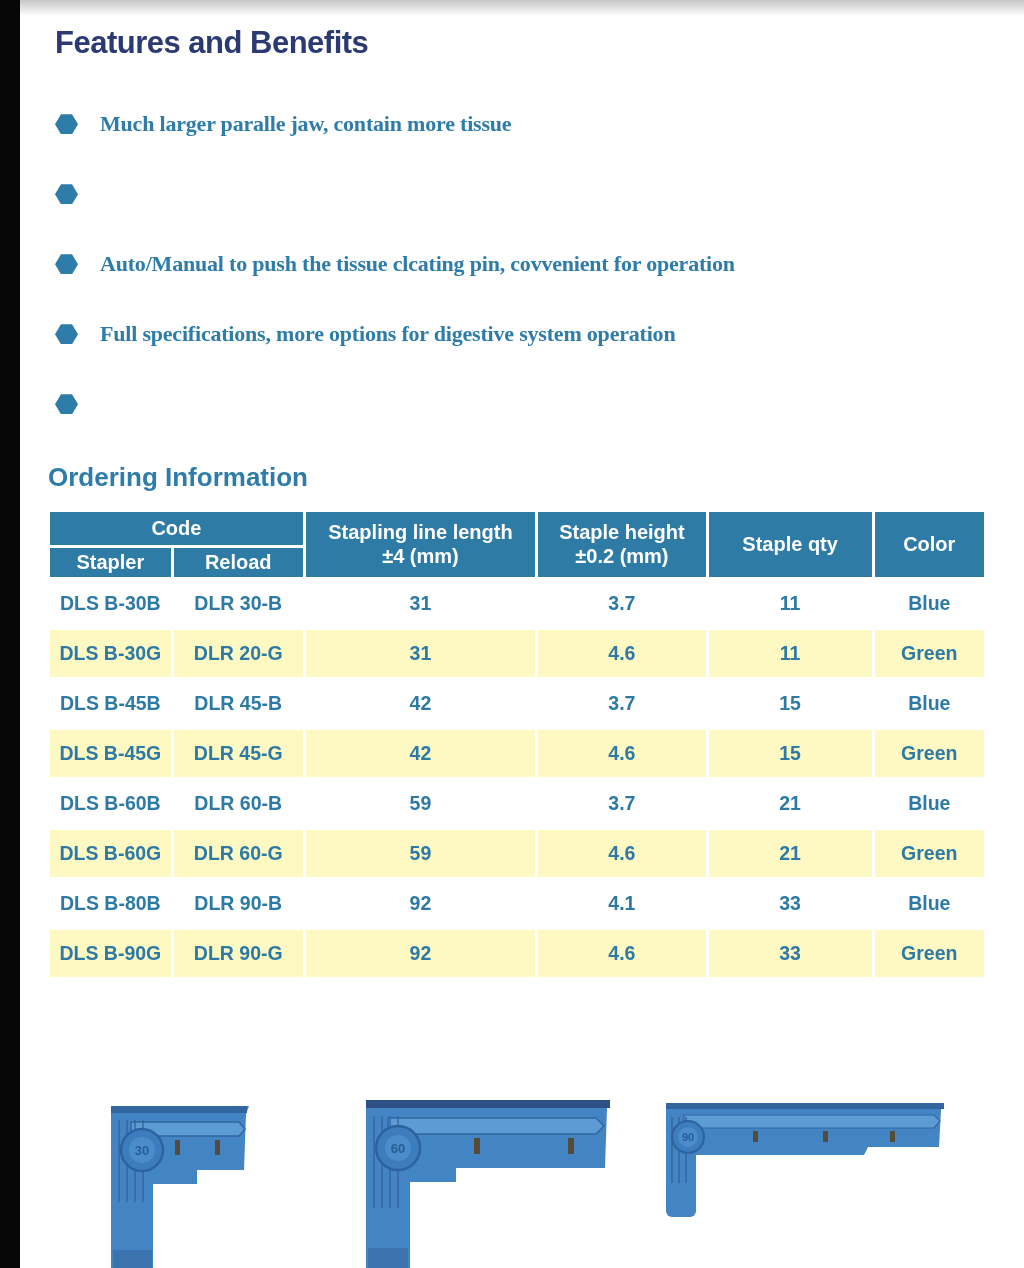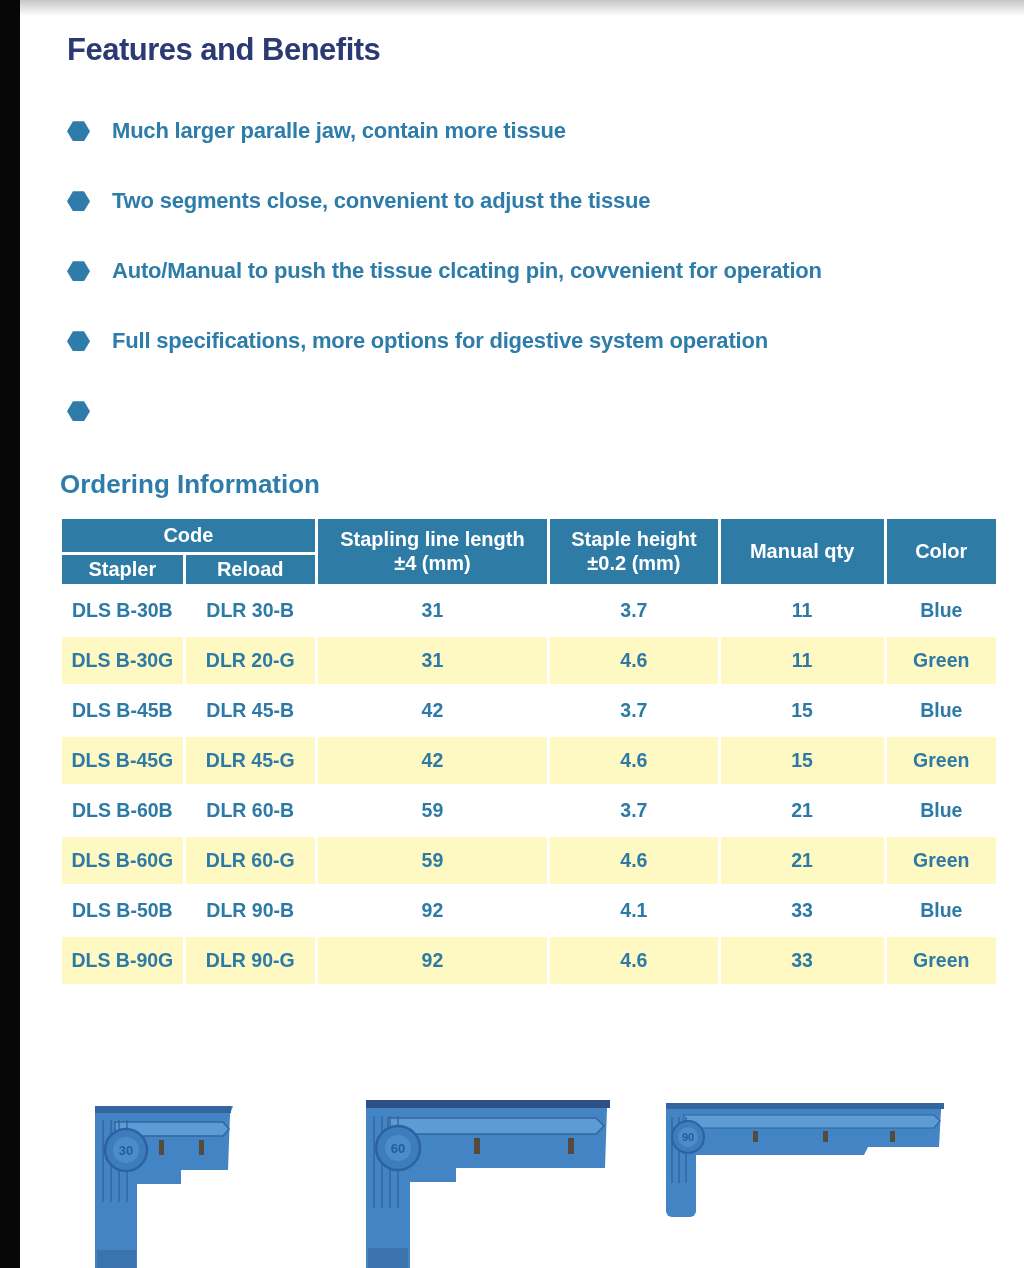--- a/index.html
+++ b/index.html
@@ -3,26 +3,26 @@
 <meta charset="utf-8">
 <style>
   html,body{margin:0;padding:0;}
   body{
     width:1024px;height:1268px;position:relative;background:#ffffff;
     font-family:"Liberation Sans",sans-serif;overflow:hidden;
   }
   .left-strip{position:absolute;left:0;top:0;width:20px;height:1268px;background:#070707;}
   .top-fade{position:absolute;left:20px;top:0;right:0;height:16px;
     background:linear-gradient(#c7c7c7,#ffffff);}
-  .content{position:absolute;left:20px;top:7px;width:799px;padding-left:12px;}
+  .content{position:absolute;left:20px;top:0;width:799px;}
   .page-title{
     margin:25px 0 0 35px;font-size:31px;line-height:1.15;font-weight:bold;
     color:#2b3a72;letter-spacing:-0.5px;
   }
-  .bullets{list-style:none;margin:52px 0 0 0;padding:0;}
+  .bullets{list-style:none;margin:52px 0 0 0;padding:0;font-family:Liberation Serif, serif;}
   .bullets li{
     display:flex;align-items:center;gap:22px;margin:0 0 47px 35px;height:23px;
   }
   .hex{
     width:23px;height:20px;background:#2e7ca9;flex:0 0 auto;
     clip-path:polygon(26% 0,74% 0,100% 50%,74% 100%,26% 100%,0 50%);
   }
   .btext{font-size:22px;font-weight:bold;color:#2e7ca9;white-space:nowrap;letter-spacing:-0.2px;}
   .ordering-title{
     margin:29px 0 0 28px;font-size:26px;line-height:1.15;font-weight:bold;color:#2e7ca9;
@@ -35,21 +35,21 @@
     font-weight:bold;padding:0;
   }
   table.ordering thead th{background:#2e7ba6;color:#ffffff;font-size:20px;line-height:1.2;}
   tr.h-top th{height:33px;}
   tr.h-sub th{height:29px;}
   table.ordering tbody td{height:47px;font-size:19.5px;color:#2d7aa6;background:transparent;}
   table.ordering tbody tr.alt td{background:#fef9c3;}
   .hline{display:block;}
   .products{position:absolute;left:0;top:0;width:1024px;height:1268px;pointer-events:none;}
   .product{position:absolute;}
-  .p1{left:85px;top:1092px;width:152px;height:176px;}
+  .p1{left:101px;top:1092px;width:152px;height:176px;}
   .p2{left:356px;top:1088px;width:258px;height:180px;}
   .p3{left:658px;top:1095px;width:292px;height:132px;}
   svg{display:block;}
 </style>
 </head>
 <body>
 
 <div class="left-strip"></div>
 <div class="top-fade"></div>
 
@@ -57,21 +57,20 @@
 
   <h1 class="page-title">Features and Benefits</h1>
 
   <ul class="bullets">
     <li>
       <span class="hex"></span>
       <span class="btext">Much larger paralle jaw, contain more tissue</span>
     </li>
     <li>
       <span class="hex"></span>
-      <span class="btext">Two segments close, convenient to adjust the tissue</span>
     </li>
     <li>
       <span class="hex"></span>
       <span class="btext">Auto/Manual to push the tissue clcating pin, covvenient for operation</span>
     </li>
     <li>
       <span class="hex"></span>
       <span class="btext">Full specifications, more options for digestive system operation</span>
     </li>
     <li>
@@ -94,21 +93,21 @@
       <tr class="h-top">
         <th colspan="2">Code</th>
         <th rowspan="2">
           <span class="hline">Stapling line length</span>
           <span class="hline">±4 (mm)</span>
         </th>
         <th rowspan="2">
           <span class="hline">Staple height</span>
           <span class="hline">±0.2 (mm)</span>
         </th>
-        <th rowspan="2">Manual qty</th>
+        <th rowspan="2">Staple qty</th>
         <th rowspan="2">Color</th>
       </tr>
       <tr class="h-sub">
         <th>Stapler</th>
         <th>Reload</th>
       </tr>
     </thead>
     <tbody>
       <tr>
         <td>DLS B-30B</td>
@@ -152,21 +151,21 @@
       </tr>
       <tr class="alt">
         <td>DLS B-60G</td>
         <td>DLR 60-G</td>
         <td>59</td>
         <td>4.6</td>
         <td>21</td>
         <td>Green</td>
       </tr>
       <tr>
-        <td>DLS B-50B</td>
+        <td>DLS B-80B</td>
         <td>DLR 90-B</td>
         <td>92</td>
         <td>4.1</td>
         <td>33</td>
         <td>Blue</td>
       </tr>
       <tr class="alt">
         <td>DLS B-90G</td>
         <td>DLR 90-G</td>
         <td>92</td>

